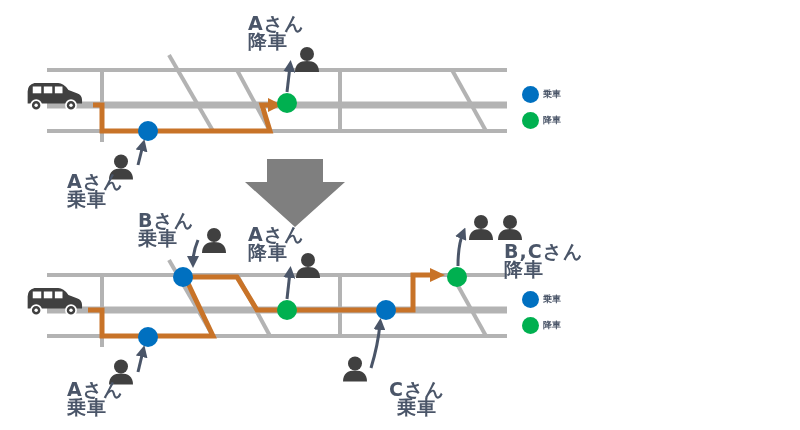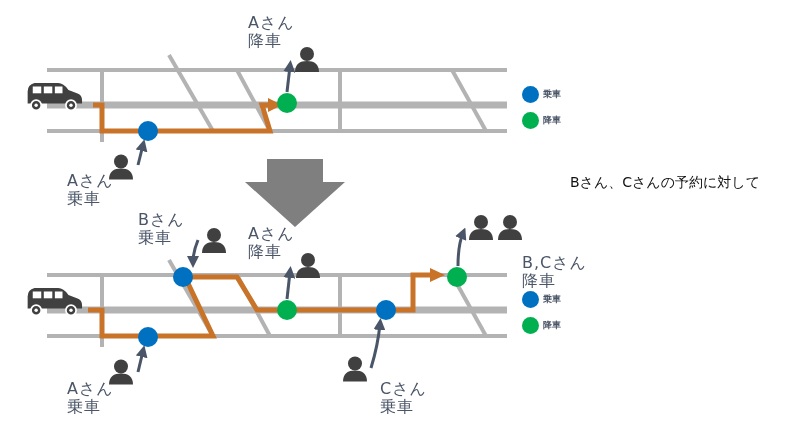--- a/index.html
+++ b/index.html
@@ -1,18 +1,18 @@
 <!DOCTYPE html>
 <html><head>
 <meta charset="utf-8">
 <style>
   html,body{margin:0;padding:0;background:#ffffff;}
   body{width:800px;height:430px;position:relative;overflow:hidden;font-family:"DejaVu Sans",sans-serif;}
   svg{position:absolute;left:0;top:0;}
-  .lbl{position:absolute;color:#4a5568;font-size:16px;line-height:18px;font-weight:normal;letter-spacing:1px;white-space:nowrap;}
+  .lbl{position:absolute;color:#4a5568;font-size:19px;line-height:18px;font-weight:bold;letter-spacing:1px;white-space:nowrap;}
   .legend{position:absolute;display:flex;flex-direction:column;gap:9px;}
   .leg-row{display:flex;align-items:center;gap:4px;}
   .leg-dot{width:17px;height:17px;border-radius:50%;}
   .leg-txt{font-size:9px;color:#4a5568;font-weight:bold;}
   .caption{position:absolute;left:570px;top:172px;font-size:14px;line-height:20px;color:#111;font-family:"DejaVu Sans",sans-serif;}
   .caption div{white-space:nowrap;}
 </style>
 </head>
 <body>
 
@@ -111,39 +111,38 @@
 </div>
 
 <div class="lbl" style="left:138px;top:211px;">
   <div>Bさん</div>
   <div>乗車</div>
 </div>
 <div class="lbl" style="left:248px;top:225px;">
   <div>Aさん</div>
   <div>降車</div>
 </div>
-<div class="lbl" style="left:522px;top:242px;margin-top:12px;">
+<div class="lbl" style="left:504px;top:242px;">
   <div>B,Cさん</div>
   <div>降車</div>
 </div>
 <div class="lbl" style="left:67px;top:380px;">
   <div>Aさん</div>
   <div>乗車</div>
 </div>
-<div class="lbl" style="left:380px;top:380px;">
+<div class="lbl" style="left:389px;top:380px;text-align:center;">
   <div>Cさん</div>
   <div>乗車</div>
 </div>
 
 <div class="legend" style="left:522px;top:291px;">
   <div class="leg-row">
     <div class="leg-dot" style="background:#0070c0;"></div>
     <span class="leg-txt">乗車</span>
   </div>
   <div class="leg-row">
     <div class="leg-dot" style="background:#00b050;"></div>
     <span class="leg-txt">降車</span>
   </div>
 </div>
 
 <div class="caption">
-  <div>Bさん、Cさんの予約に対して</div>
 </div>
 
 </body></html>

